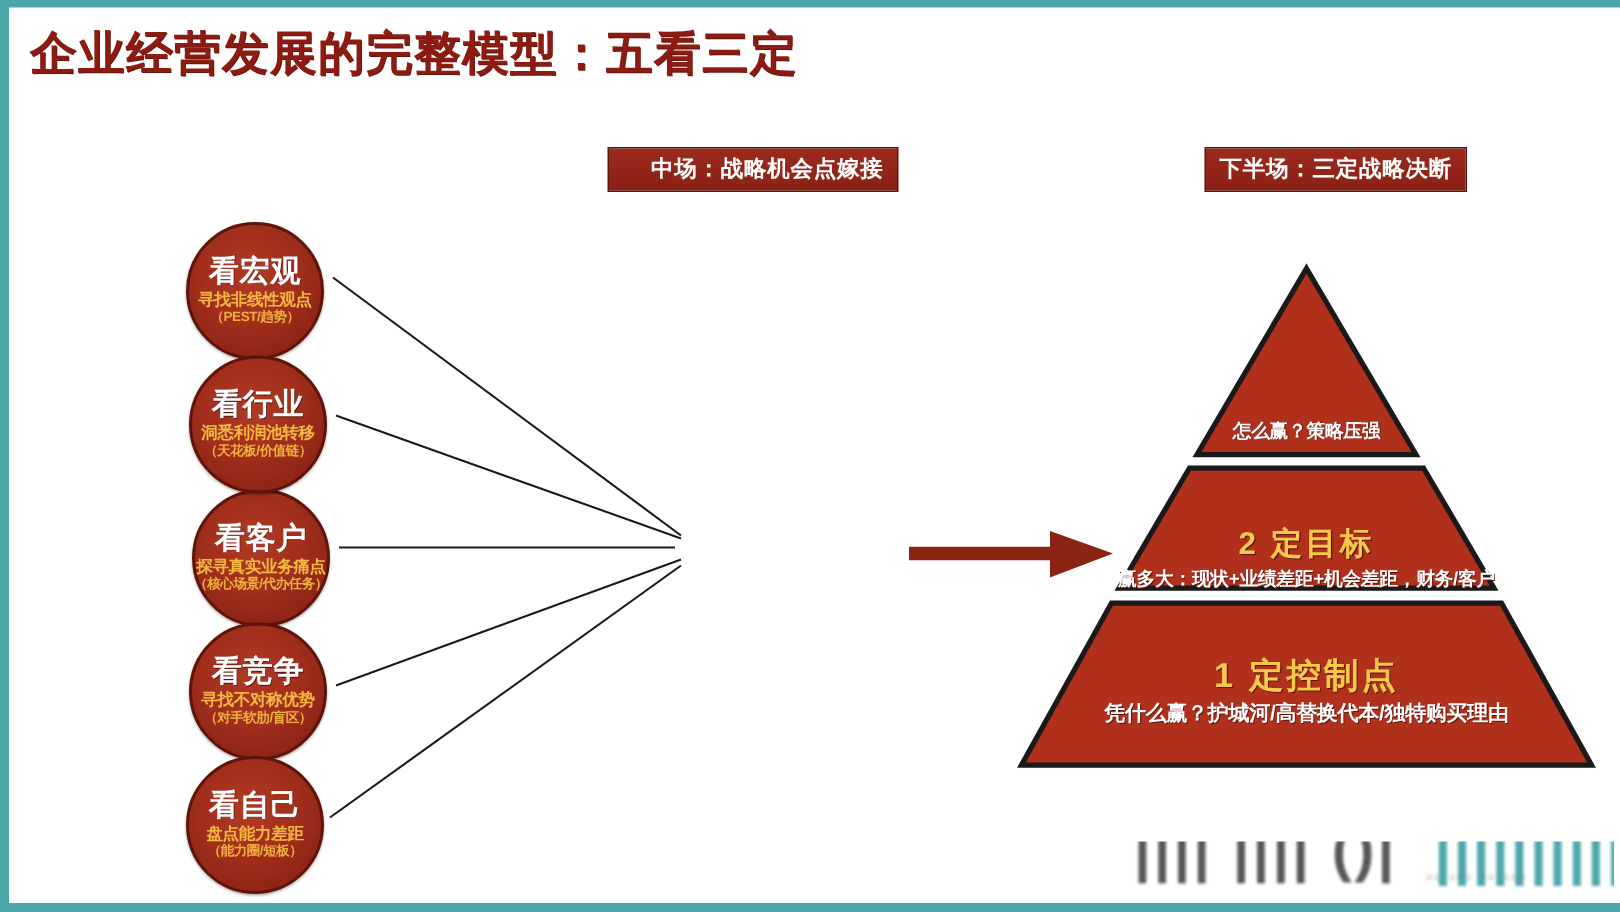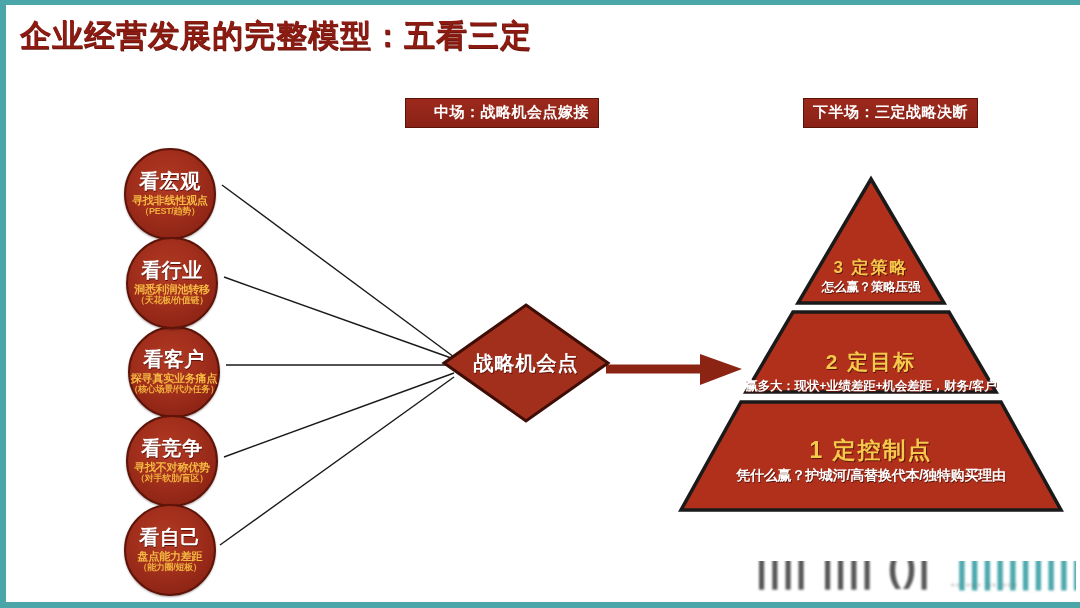--- a/index.html
+++ b/index.html
@@ -221,34 +221,27 @@
     <div class="c-sub1">寻找不对称优势</div>
     <div class="c-sub2">（对手软肋/盲区）</div>
   </div>
 
   <div class="circle" style="left:118px; top:499px;">
     <div class="c-title">看自己</div>
     <div class="c-sub1">盘点能力差距</div>
     <div class="c-sub2">（能力圈/短板）</div>
   </div>
 
-  <div class="diamond-wrap">
-    <svg width="172" height="124" viewBox="0 0 172 124">
-      <polygon points="86,4 168,62 86,120 4,62" fill="#a22f1c" stroke="#3d0d06" stroke-width="3"></polygon>
-    </svg>
-    <div class="diamond-label">战略机会点</div>
-  </div>
 
   <div id="pyramid">
     <svg width="410" height="345" viewBox="0 0 410 345">
       <polygon points="205,6 278,130 132,130" fill="#b0301b" stroke="#1a1a1a" stroke-width="3.5"></polygon>
       <polygon points="127,139 283,139 330,219 80,219" fill="#b0301b" stroke="#1a1a1a" stroke-width="3.5"></polygon>
       <polygon points="75,229 335,229 395,337 15,337" fill="#b0301b" stroke="#1a1a1a" stroke-width="3.5"></polygon>
     </svg>
-    <div class="tier-text tier-main" id="t3-main">3 定策略</div>
     <div class="tier-text tier-sub" id="t3-sub">怎么赢？策略压强</div>
     <div class="tier-text tier-main" id="t2-main">2 定目标</div>
     <div class="tier-text tier-sub" id="t2-sub">赢多大：现状+业绩差距+机会差距，财务/客户</div>
     <div class="tier-text tier-main" id="t1-main">1 定控制点</div>
     <div class="tier-text tier-sub" id="t1-sub">凭什么赢？护城河/高替换代本/独特购买理由</div>
   </div>
 
   <div id="watermark">
     <div class="wm-text" id="wm-a">|||| |||| ()|</div>
     <div class="wm-text" id="wm-b">||||||||||)</div>

